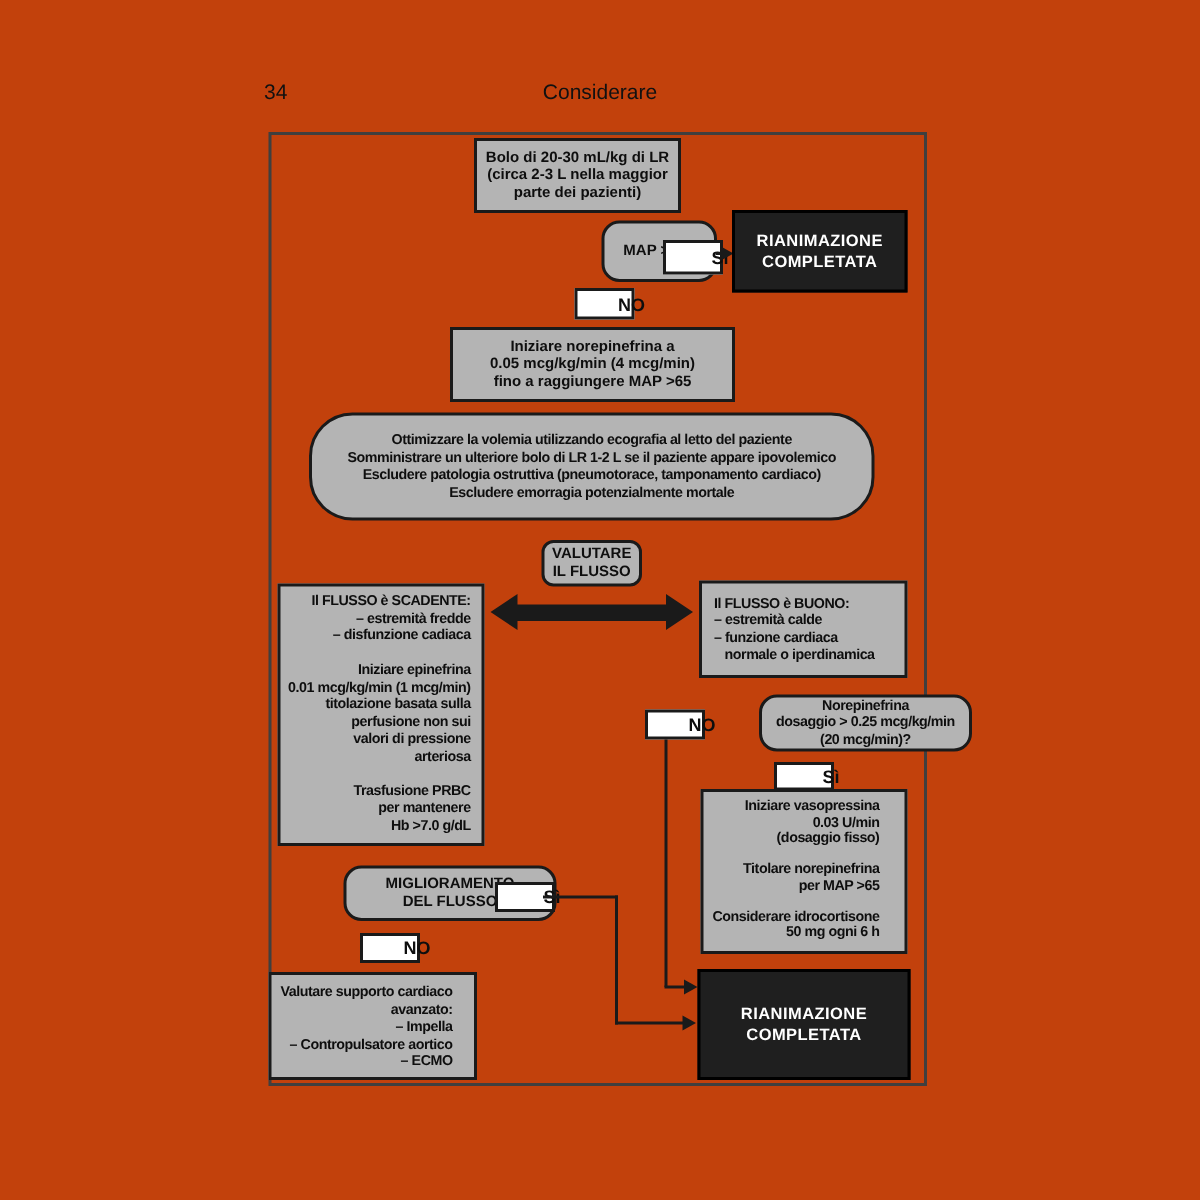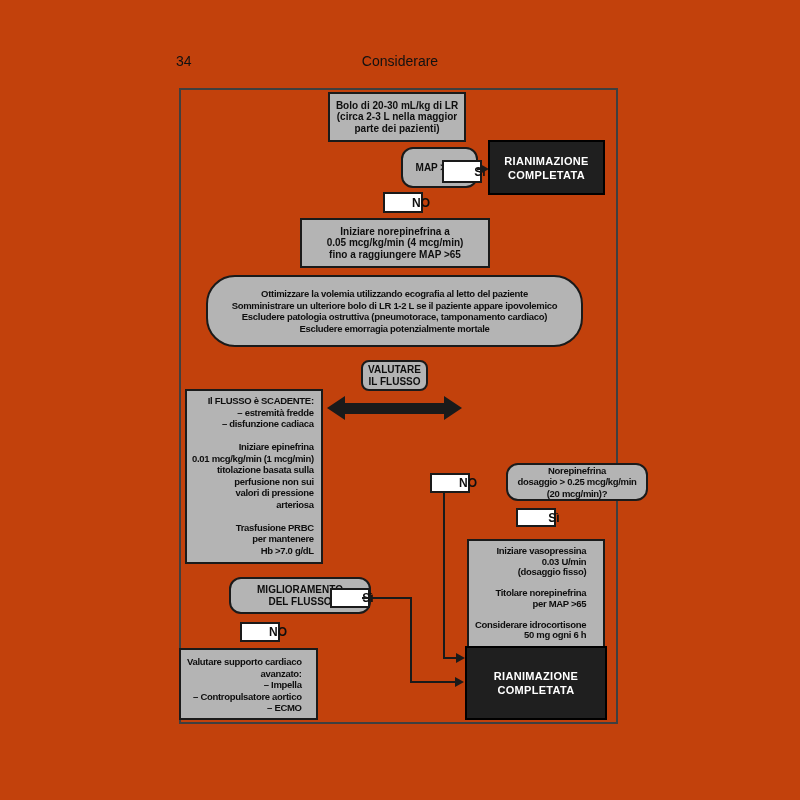--- a/index.html
+++ b/index.html
@@ -21,34 +21,34 @@
   .label-box{background:#ffffff;border:2px solid #1a1a1a;font-size:12px;line-height:12px;padding-left:36px;}
   .left-align{justify-content:flex-start;align-items:flex-start;text-align:right;}
   .vcenter-left{justify-content:flex-start;text-align:left;}
   .fs95{font-size:9.5px;letter-spacing:-0.3px;}
   .line{position:absolute;background:#1a1a1a;}
   .ah-right{position:absolute;width:0;height:0;border-left:9px solid #1a1a1a;border-top:5px solid transparent;border-bottom:5px solid transparent;}
   .thick-bar{position:absolute;left:344px;top:403px;width:100px;height:11px;background:#1a1a1a;}
   .thick-head-left{position:absolute;left:327px;top:396px;width:0;height:0;border-right:18px solid #1a1a1a;border-top:12px solid transparent;border-bottom:12px solid transparent;}
   .thick-head-right{position:absolute;left:444px;top:396px;width:0;height:0;border-left:18px solid #1a1a1a;border-top:12px solid transparent;border-bottom:12px solid transparent;}
 
-  #box-bolo{left:328px;top:92px;width:138px;height:50px;}
+  #box-bolo{left:316px;top:92px;width:138px;height:50px;}
   #box-map{left:357px;top:147px;width:77px;height:41px;}
   #label-si1{left:442px;top:160px;width:35px;height:23px;}
   #box-resus1{left:488px;top:140px;width:117px;height:55px;}
   #label-no1{left:383px;top:192px;width:35px;height:21px;}
   #box-norepi{left:300px;top:218px;width:190px;height:50px;text-align:center;}
   #box-optimize{left:206px;top:275px;width:377px;height:72px;border-radius:29px;}
   #box-valutare{left:361px;top:360px;width:67px;height:31px;}
   #box-scadente{left:185px;top:389px;width:138px;height:175px;padding:4px 5px;}
   #box-buono{left:466px;top:387px;width:139px;height:65px;padding-left:8px;}
   #box-dose{left:462px;top:463px;width:142px;height:38px;}
   #label-no2{left:430px;top:473px;width:30px;height:20px;}
   #label-si2{left:516px;top:508px;width:35px;height:19px;}
-  #box-vaso{left:467px;top:539px;width:138px;height:110px;padding:5px 6px;line-height:10.5px;}
+  #box-vaso{left:467px;top:526px;width:138px;height:110px;padding:5px 6px;line-height:10.5px;}
   #box-migl{left:185px;top:577px;width:142px;height:37px;}
   #label-si3{left:330px;top:588px;width:32px;height:20px;}
   #label-no3{left:240px;top:622px;width:30px;height:20px;}
   #box-supporto{left:179px;top:648px;width:139px;height:72px;padding:6px 6px;}
   #box-resus2{left:465px;top:646px;width:142px;height:74px;}
 
   #conn-si1-line{left:477px;top:168px;width:5px;height:2px;}
   #conn-si1-head{left:480px;top:164px;}
   #conn-no2-v{left:443px;top:493px;width:2px;height:165px;}
   #conn-no2-h{left:443px;top:657px;width:14px;height:2px;}
@@ -99,20 +99,24 @@
 Iniziare epinefrina
 0.01 mcg/kg/min (1 mcg/min)
 titolazione basata sulla
 perfusione non sui
 valori di pressione
 arteriosa
 
 Trasfusione PRBC
 per mantenere
 Hb &gt;7.0 g/dL</div>
+  <div class="box gray vcenter-left fs95" id="box-buono">Il FLUSSO è BUONO:
+– estremità calde
+– funzione cardiaca
+&nbsp;&nbsp; normale o iperdinamica</div>
 
   <div class="box gray rounded fs95" id="box-dose">Norepinefrina
 dosaggio &gt; 0.25 mcg/kg/min
 (20 mcg/min)?</div>
   <div class="box label-box" id="label-no2">NO</div>
   <div class="box label-box" id="label-si2">Sì</div>
   <div class="box gray left-align fs95" id="box-vaso">Iniziare vasopressina
 0.03 U/min
 (dosaggio fisso)
 

